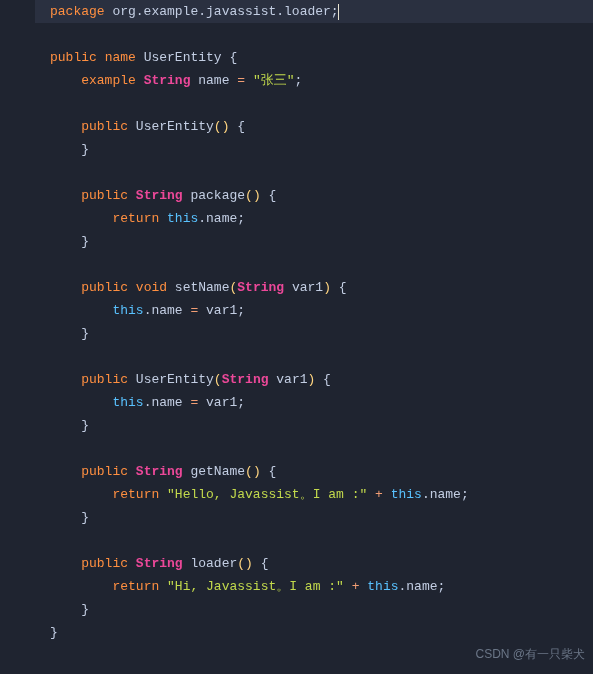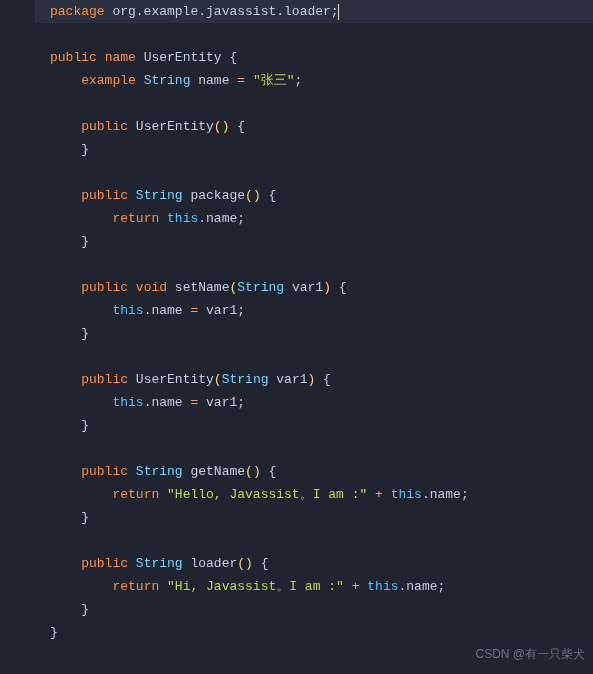--- a/index.html
+++ b/index.html
@@ -31,21 +31,21 @@
     flex-shrink: 0;
     color: #4a5263;
   }
   .code {
     color: #c3cee3;
   }
   .hl-line {
     background: #2a3040;
   }
   .kw { color: #ff8f40; }
-  .type { color: #7dd3fc; }
+  .type { color: #ec4899; font-weight: bold; }
   .str { color: #c2d94c; }
   .mname { color: #c3cee3; }
   .cname { color: #c3cee3; }
   .op { color: #f29e74; }
   .this { color: #59c2ff; text-align: center; }
   .paren { color: #ffd580; }
   .cursor {
     border-right: 1px solid #e6e1cf;
     display: inline-block;
     height: 16px;

